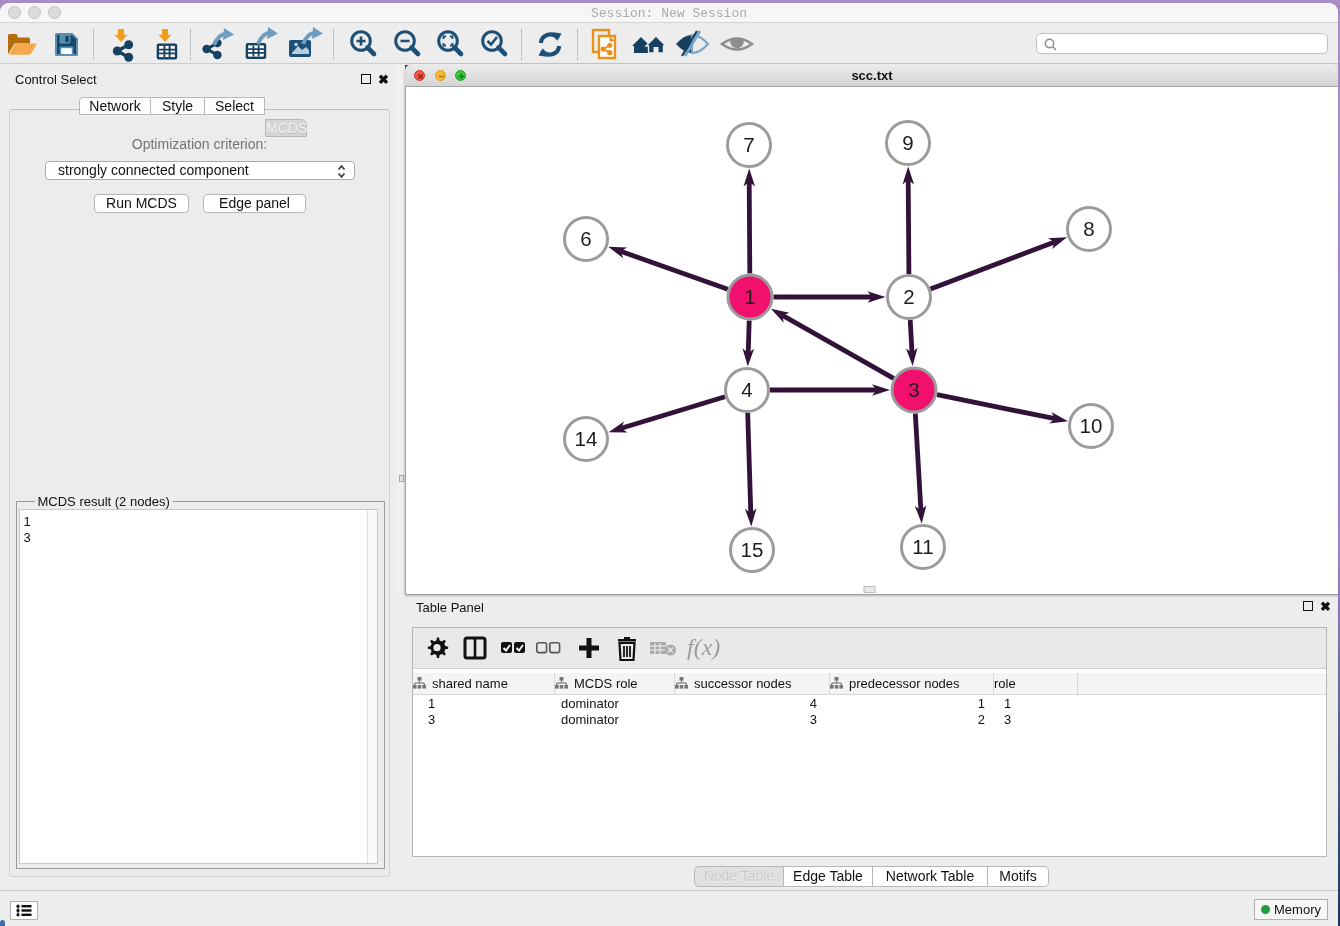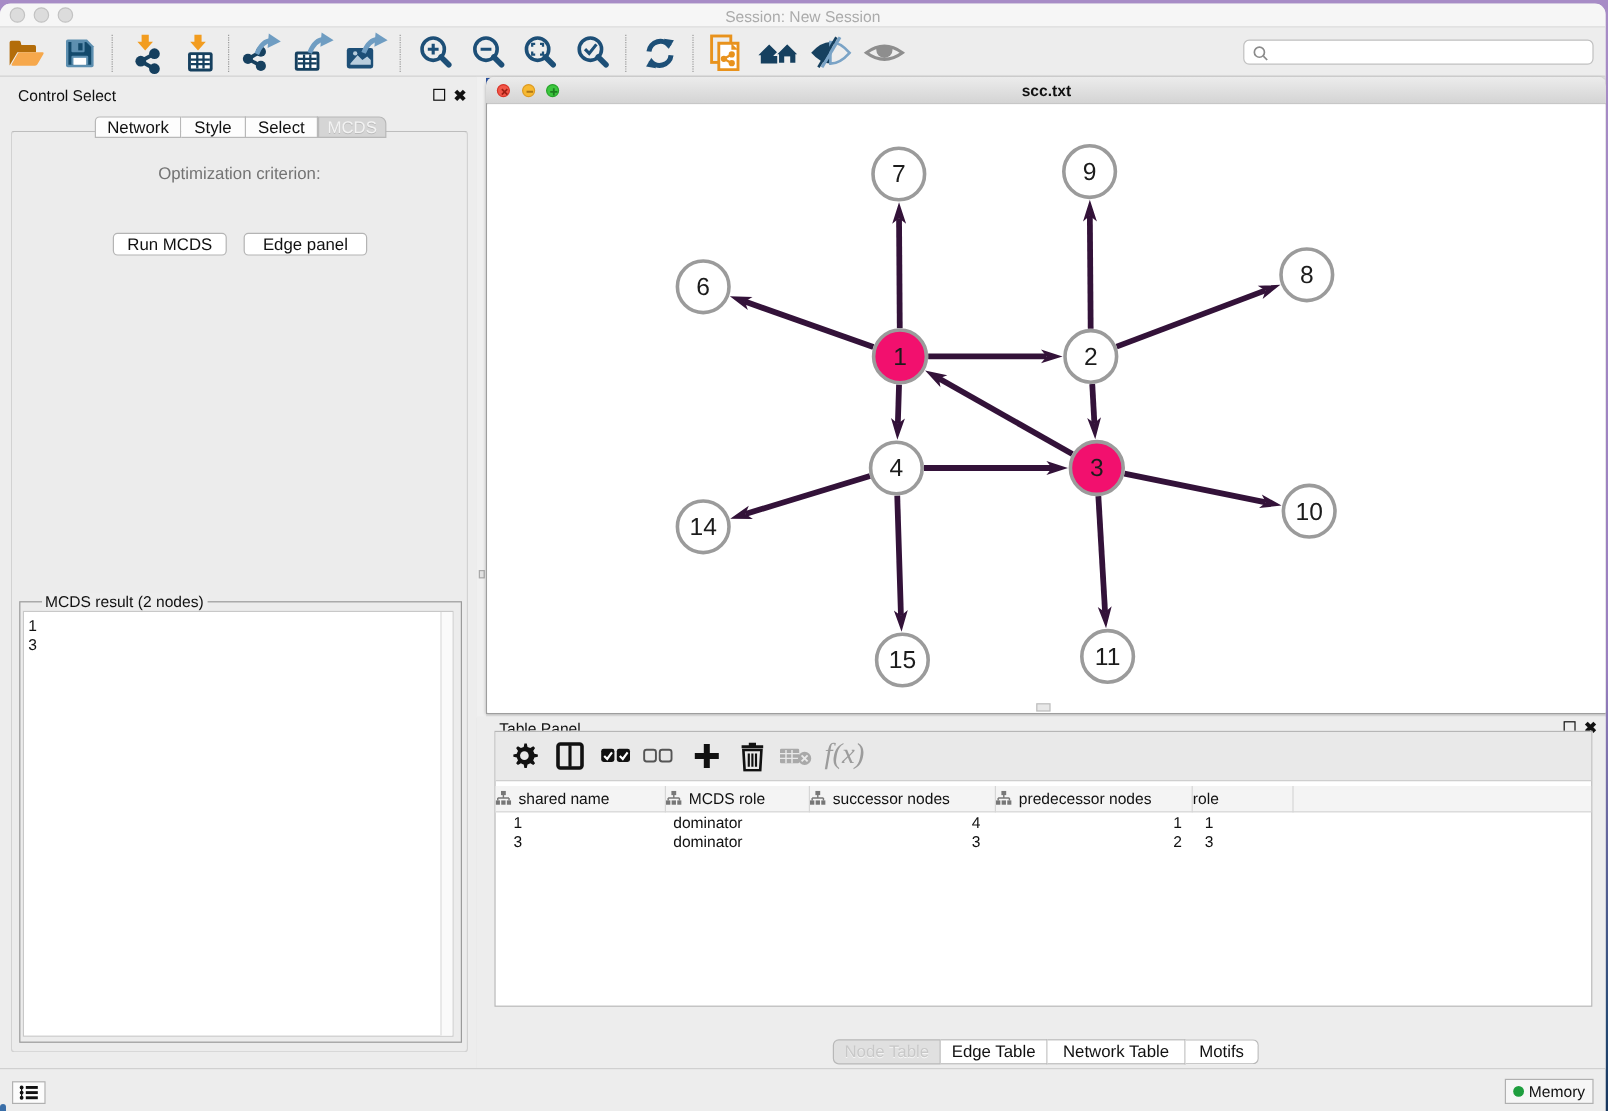--- a/index.html
+++ b/index.html
@@ -3,21 +3,21 @@
 <meta charset="utf-8">
 <style>
 * { margin:0; padding:0; box-sizing:border-box; }
 html,body { width:1340px; height:926px; overflow:hidden; }
 body { background:#a78cc6; font-family:"Liberation Sans", sans-serif; position:relative; }
 #rightstrip { position:absolute; right:0; top:0; width:3px; height:926px;
   background:linear-gradient(#a78cc6 0%, #9a7fc0 60%, #274a75 92%, #16355c 100%); }
 #mainwin { position:absolute; left:0; top:3px; width:1338px; height:923px;
   background:#ededed; border-radius:9px 9px 0 0; overflow:hidden; }
 #titlebar { position:absolute; left:0; top:0; width:100%; height:20px; background:#f6f6f6;
-  border-bottom:1px solid #d4d4d4; }
+  border-bottom:1px solid #d4d4d4;font-family:Liberation Mono, monospace; }
 .tl { position:absolute; top:3px; width:13px; height:13px; border-radius:50%;
   background:#dcdcdc; border:1px solid #c2c2c2; }
 #wintitle { position:absolute; top:3px; width:100%; text-align:center; color:#ababab; font-size:13px; }
 #toolbar { position:absolute; left:0; top:20px; width:100%; height:41px; background:#ededed;
   border-bottom:1px solid #cccccc; }
 .tbi { position:absolute; top:2px; height:38px; display:flex; align-items:center; justify-content:center; }
 .tbsep { position:absolute; top:6px; height:31px; width:0; border-left:1px dotted #9a9a9a; }
 #searchbox { position:absolute; left:1036px; top:10px; width:292px; height:21px; background:#fff;
   border:1px solid #c0c0c0; border-radius:5px; }
 #cpanel { position:absolute; left:0; top:61px; width:397px; height:826px; background:#ededed; }
@@ -50,21 +50,21 @@
   background:linear-gradient(#ececec,#d4d4d4); border-bottom:1px solid #a6a6a6; border-radius:7px 7px 0 0; }
 #nettitle .name { position:absolute; top:4px; width:100%; text-align:center; font-size:13px; color:#111; font-weight:bold; }
 .light { position:absolute; top:6px; width:11px; height:11px; border-radius:50%; }
 .lred { left:9px; background:#f25648; border:1px solid #d8352a; }
 .light svg { position:absolute; left:1px; top:1px; }
 .lyellow { left:29.5px; background:#f7b932; border:1px solid #dd9b22; }
 .lgreen { left:50px; background:#3cc63e; border:1px solid #27a42a; }
 #netcanvas { position:absolute; left:0; top:22px; width:932px; height:507px; background:#fff; }
 #tpanel { position:absolute; left:0; top:533px; width:941px; height:293px; background:#ededed; }
 #tpheader .lbl { position:absolute; left:19px; top:3px; font-size:13px; color:#111; }
-#tbox { position:absolute; left:15px; top:12px; width:915px; height:230px; background:#fff; border:1px solid #b6b6b6; }
+#tbox { position:absolute; left:15px; top:30px; width:915px; height:230px; background:#fff; border:1px solid #b6b6b6; }
 #ttools { position:absolute; left:0; top:0; width:100%; height:41px; background:#e9e9e9; border-bottom:1px solid #cfcfcf; }
 #thead { position:absolute; left:0; top:45px; width:100%; height:22px; background:#f4f4f4;
   border-bottom:1px solid #d6d6d6; font-size:13px; color:#111; }
 .thcol { position:absolute; top:0; height:22px; border-right:1px solid #d6d6d6; text-align:left; line-height:22px; }
 .trow { position:absolute; font-size:13px; color:#111; height:16px; line-height:16px; }
 #ttabs { position:absolute; left:297px; top:269px; height:21px; font-size:14px; }
 .ttab { position:absolute; top:0; height:21px; background:#fff; border:1px solid #b8b8b8;
   text-align:center; line-height:19px; color:#111; }
 #statusbar { position:absolute; left:0; top:887px; width:100%; height:36px; background:#ededed; border-top:1px solid #d0d0d0; }
 #listbtn { position:absolute; left:10px; top:10px; width:28px; height:19px; background:#fcfcfc;
@@ -245,23 +245,28 @@
   <div id="cpanel">
     <div id="cpheader">
       <span class="lbl">Control Select</span>
       <div class="float-ic" style="left:361px;top:10px;"></div>
       <span class="close-x" style="left:378px;top:8px;">✖</span>
     </div>
     <div id="cpcontent"></div>
     <div class="cptab" style="left:79px;width:72px;border-radius:4px 0 0 0;">Network</div>
     <div class="cptab" style="left:151px;width:54px;border-left:none;">Style</div>
     <div class="cptab" style="left:205px;width:60px;border-left:none;">Select</div>
-    <div class="cptab" style="left:265px;width:57px;background:#d5d5d5;color:#f3f3f3;border-radius:0 6px 0 0;text-shadow:0 1px 0 #bbb;">MCDS</div>
+    <div class="cptab" style="left:265px;width:42px;background:#d5d5d5;color:#f3f3f3;border-radius:0 6px 0 0;text-shadow:0 1px 0 #bbb;margin-top:22px;">MCDS</div>
     <div id="cpinner" style="position:absolute;left:9px;top:45px;width:381px;height:768px;">
       <div id="optlabel">Optimization criterion:</div>
+      <div id="dropdown">strongly connected component
+        <svg width="13" height="15" viewBox="0 0 13 15">
+            <path d="M3.5 5.5 L6.5 2.2 L9.5 5.5 M3.5 9.5 L6.5 12.8 L9.5 9.5" fill="none" stroke="#444" stroke-width="1.8"></path>
+          </svg>
+      </div>
       <div class="btn" id="btnRun">Run MCDS</div>
       <div class="btn" id="btnClose">Edge panel</div>
       <div id="fieldset">
         <div id="fieldlabel">MCDS result (2 nodes)</div>
         <div id="resultbox">1<br>3<div id="resultscroll"></div></div>
       </div>
     </div>
   </div>
   <div id="rightarea">
     <div id="divstrip"></div>

